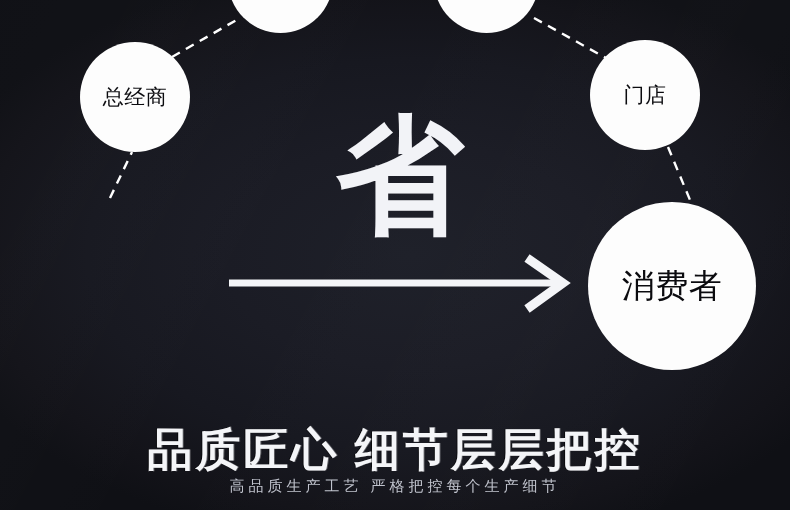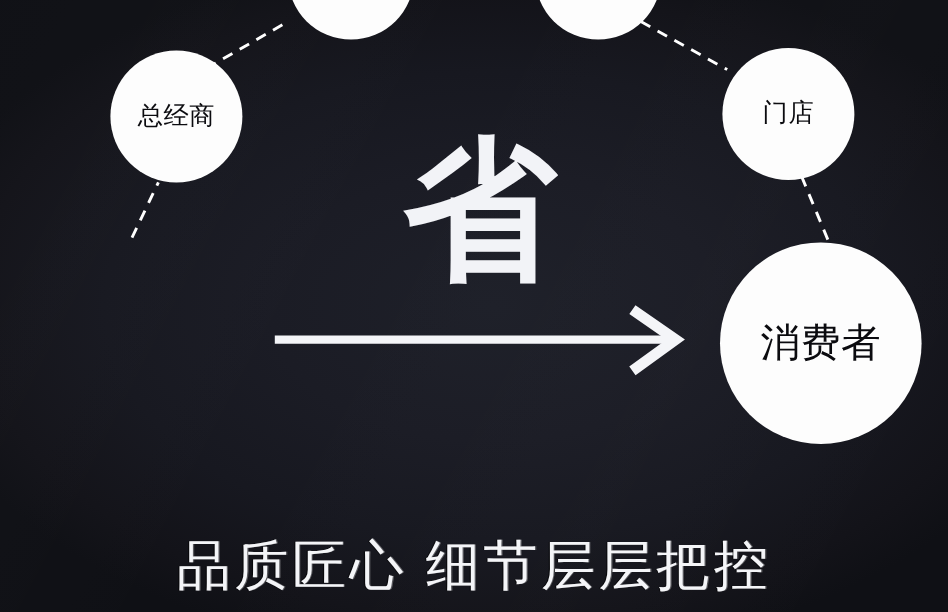--- a/index.html
+++ b/index.html
@@ -61,21 +61,20 @@
     position: absolute;
     border-radius: 50%;
     background: #fdfdfd;
     display: flex;
     align-items: center;
     justify-content: center;
     text-align: center;
     color: #0b0b0f;
     line-height: 1.12;
     letter-spacing: 0.5px;
-    margin-left: 12px;
   }
 
   .node .cap {
     display: block;
     white-space: pre-line;
   }
 
   .node-sm   { width: 110px; height: 110px; font-size: 21px; }
   .node-lg   { width: 168px; height: 168px; font-size: 33px; }
   .node-blank{ width: 105px; height: 105px; }
@@ -106,21 +105,21 @@
   #headline-wrap {
     position: absolute;
     left: 0;
     right: 0;
     bottom: 14px;
     text-align: center;
   }
 
   #headline {
     font-size: 45px;
-    font-weight: 400;
+    font-weight: 700;
     color: #f4f5f8;
     letter-spacing: 3px;
     line-height: 1.06;
     white-space: nowrap;
     text-shadow:
        1px 0 0 rgba(255,255,255,0.30),
       -1px 0 0 rgba(0,0,0,0.55);
   }
 
   #subline {
@@ -171,15 +170,16 @@
 
     <div class="node node-lg" id="node-consumer">
       <span class="cap">消费者</span>
     </div>
   </div>
 
   <div id="hero-char">省</div>
 
   <div id="headline-wrap">
     <div id="headline">品质匠心  细节层层把控</div>
+    <div id="subline">高品质生产工艺 严格把控每个生产细节</div>
   </div>
 
 </div>
 
 </body></html>

